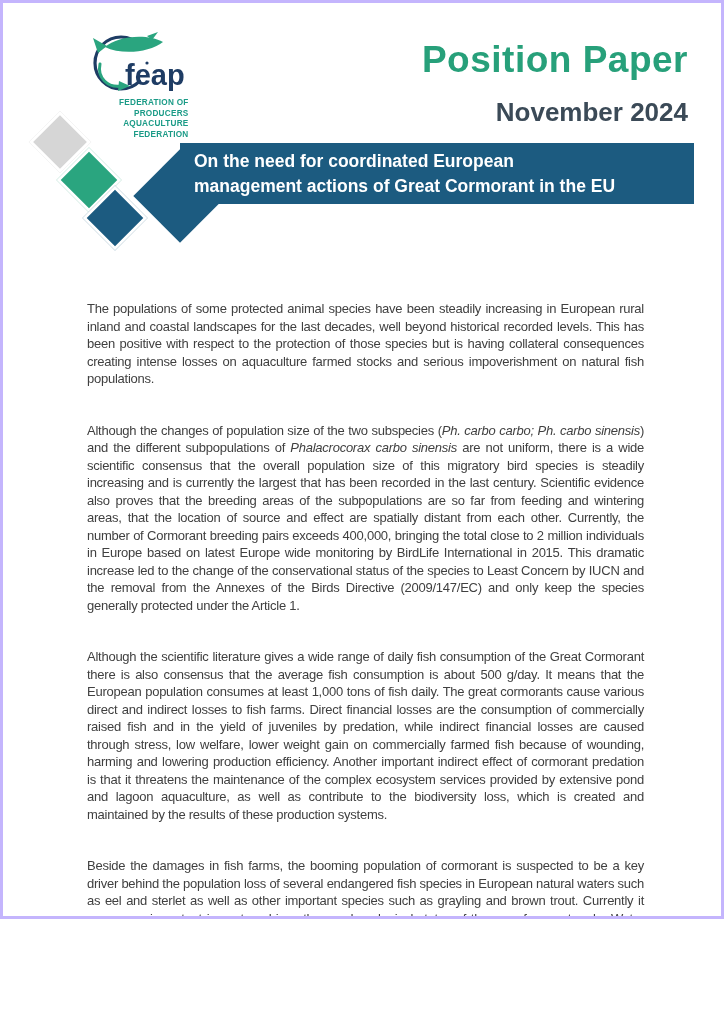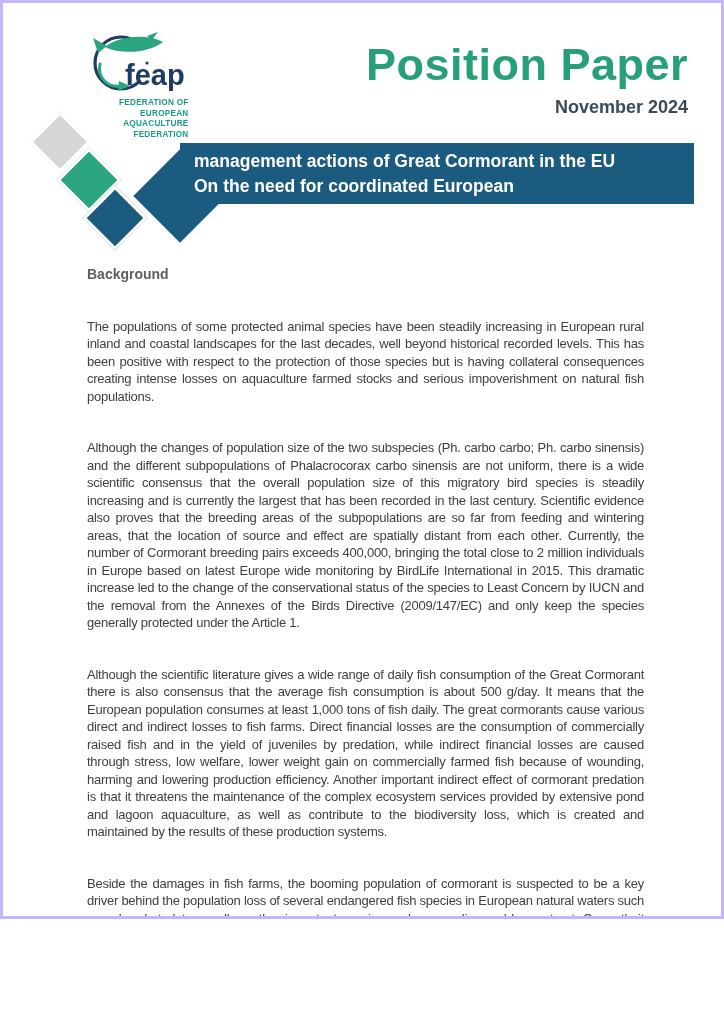--- a/index.html
+++ b/index.html
@@ -12,26 +12,26 @@
 
   
   .logo-svg { position:absolute; left:86px; top:28px; width:112px; height:64px; }
   .org-lines {
     position:absolute; left:116px; top:95px;
     font-size:8.2px; font-weight:bold; letter-spacing:.25px;
     color:#1b9b87; line-height:10.5px;text-align:right;
   }
   .doc-type {
     position:absolute; top:36px; right:33px;
-    font-size:45px; font-weight:bold; color:#27a07a; letter-spacing:.5px;
+    font-size:37px; font-weight:bold; color:#27a07a; letter-spacing:.5px;
     white-space:nowrap;
   }
   .doc-date {
     position:absolute; top:94px; right:33px;
-    font-size:18px; font-weight:bold; color:#3b4a57; white-space:nowrap;
+    font-size:26px; font-weight:bold; color:#3b4a57; white-space:nowrap;
   }
 
   
   .banner {
     position:absolute; left:177px; top:140px; width:514px; height:61px;
     background:#1c5b80; z-index:2; padding:6px 10px 0 14px;
   }
   .banner-line {
     color:#ffffff; font-weight:bold; font-size:17.5px; line-height:25px;
     white-space:nowrap;
@@ -46,21 +46,21 @@
   .doc-body {
     position:absolute; left:84px; top:263px; width:557px;
     color:#404040; font-size:13px; line-height:17.5px; letter-spacing:-0.25px;
     text-align:justify;
   }
   .section-heading {
     color:#5f5f5f; font-size:14px; font-weight:bold; letter-spacing:0;
     margin-bottom:17px; text-align:left;
   }
   .doc-body p { margin-bottom:13px;margin-top:34px; }
-  .doc-body .it { }
+  .doc-body .it { font-style:italic; }
 
   
   .footer-rule-row {
     position:absolute; left:85px; top:960px; width:513px;
     display:flex; align-items:center; gap:12px;
   }
   .footer-rule-row .rule { flex:1; height:0; border-top:1.6px solid #1a5a74; }
   .footer-site {
     color:#1a5a74; font-size:12.5px; font-weight:bold; white-space:nowrap;
   }
@@ -88,40 +88,39 @@
     <path d="M58 5 L69 1 L63 9 Z" fill="#2aa57f"></path>
 
     <path d="M11 33 C8 47 19 57 32 55" fill="none" stroke="#2aa57f" stroke-width="3" stroke-linecap="round"></path>
     <path d="M30 50 L41 55 L29 60 Z" fill="#2aa57f"></path>
 
     <text x="36" y="54" font-family="Liberation Sans, sans-serif" font-weight="bold" font-size="29" fill="#1e3c64">feap</text>
   </svg>
 
   <div class="org-lines">
     <div>FEDERATION OF</div>
-    <div>EUROPEAN</div>
+    <div>PRODUCERS</div>
     <div>AQUACULTURE</div>
     <div>FEDERATION</div>
   </div>
 
   <div class="doc-type">Position Paper</div>
   <div class="doc-date">November 2024</div>
 
   <div class="diamond d-gray"></div>
   <div class="diamond d-green"></div>
   <div class="diamond d-navy-a"></div>
   <div class="diamond d-navy-b"></div>
 
   <div class="banner">
+    <div class="banner-line">On the need for coordinated European</div>
     <div class="banner-line">management actions of Great Cormorant in the EU</div>
-    <div class="banner-line">On the need for coordinated European</div>
   </div>
 
   <div class="doc-body">
-    <div class="section-heading">Background</div>
     <div>
         <p><span>The populations of some protected animal species have been steadily increasing in European rural inland and coastal landscapes for the last decades, well beyond historical recorded levels. This has been positive with respect to the protection of those species but is having collateral consequences creating intense losses on aquaculture farmed stocks and serious impoverishment on natural fish populations.</span></p>
         <p><span>Although the changes of population size of the two subspecies (</span><span class="it">Ph. carbo carbo; Ph. carbo sinensis</span><span>) and the different subpopulations of </span><span class="it">Phalacrocorax carbo sinensis</span><span> are not uniform, there is a wide scientific consensus that the overall population size of this migratory bird species is steadily increasing and is currently the largest that has been recorded in the last century. Scientific evidence also proves that the breeding areas of the subpopulations are so far from feeding and wintering areas, that the location of source and effect are spatially distant from each other. Currently, the number of Cormorant breeding pairs exceeds 400,000, bringing the total close to 2 million individuals in Europe based on latest Europe wide monitoring by BirdLife International in 2015. This dramatic increase led to the change of the conservational status of the species to Least Concern by IUCN and the removal from the Annexes of the Birds Directive (2009/147/EC) and only keep the species generally protected under the Article 1.</span></p>
         <p><span>Although the scientific literature gives a wide range of daily fish consumption of the Great Cormorant there is also consensus that the average fish consumption is about 500 g/day. It means that the European population consumes at least 1,000 tons of fish daily. The great cormorants cause various direct and indirect losses to fish farms. Direct financial losses are the consumption of commercially raised fish and in the yield of juveniles by predation, while indirect financial losses are caused through stress, low welfare, lower weight gain on commercially farmed fish because of wounding, harming and lowering production efficiency. Another important indirect effect of cormorant predation is that it threatens the maintenance of the complex ecosystem services provided by extensive pond and lagoon aquaculture, as well as contribute to the biodiversity loss, which is created and maintained by the results of these production systems.</span></p>
         <p><span>Beside the damages in fish farms, the booming population of cormorant is suspected to be a key driver behind the population loss of several endangered fish species in European natural waters such as eel and sterlet as well as other important species such as grayling and brown trout. Currently it causes an important issue to achieve the good ecological status of these surface waters by Water Framework Directive.</span></p>
       </div>
   </div>
 
   <div class="footer-rule-row">
     <div class="rule"></div>

